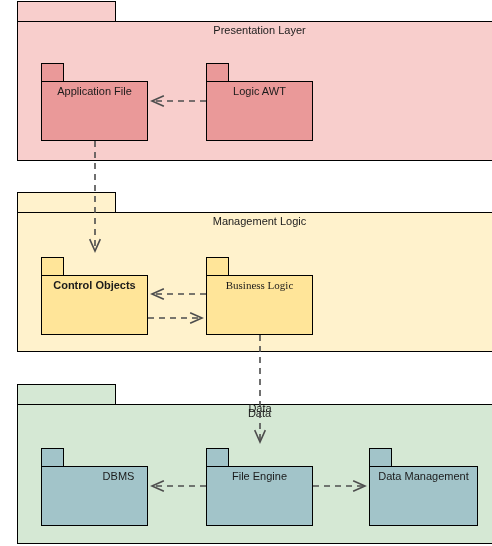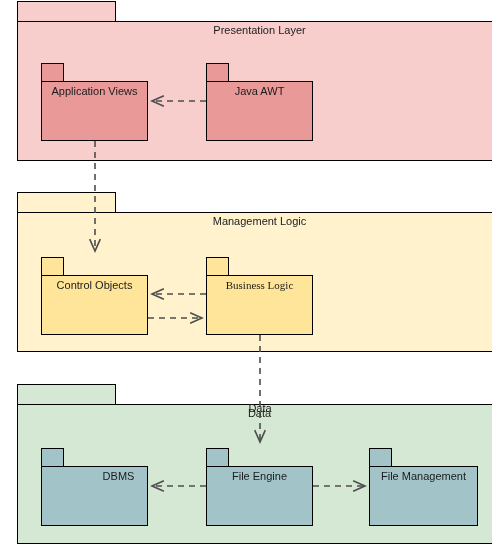--- a/index.html
+++ b/index.html
@@ -91,39 +91,39 @@
 <div id="diagram">
 
   <div class="layer">
     <div class="layer-tab" id="tab-presentation" style="left: 1px; top: 1px; width: 99px; height: 21px; background: rgb(248, 206, 204);"></div>
     <div class="layer-body" id="body-presentation" style="left: 1px; top: 21px; width: 485px; height: 140px; background: rgb(248, 206, 204);"></div>
     <div class="layer-title" id="title-presentation" style="left: 1px; top: 24px; width: 485px;">Presentation Layer</div>
 
     <div class="pkg">
       <div class="pkg-tab" id="tab-application-views" style="left: 25px; top: 63px; width: 23px; height: 19px; background: rgb(234, 153, 153);"></div>
       <div class="pkg-body" id="body-application-views" style="left: 25px; top: 81px; width: 107px; height: 60px; background: rgb(234, 153, 153);"></div>
-      <div class="pkg-label" id="label-application-views" style="left: 25px; top: 85px; width: 107px;">Application Views</div>
+      <div class="pkg-label" id="label-application-views" style="left: 25px; top: 85px; width: 107px;">Application File</div>
     </div>
 
     <div class="pkg">
       <div class="pkg-tab" id="tab-java-awt" style="left: 190px; top: 63px; width: 23px; height: 19px; background: rgb(234, 153, 153);"></div>
       <div class="pkg-body" id="body-java-awt" style="left: 190px; top: 81px; width: 107px; height: 60px; background: rgb(234, 153, 153);"></div>
-      <div class="pkg-label" id="label-java-awt" style="left: 190px; top: 85px; width: 107px;">Java AWT</div>
+      <div class="pkg-label" id="label-java-awt" style="left: 190px; top: 85px; width: 107px;">Logic AWT</div>
     </div>
   </div>
 
   <div class="layer">
     <div class="layer-tab" id="tab-application-logic" style="left: 1px; top: 192px; width: 99px; height: 21px; background: rgb(255, 242, 204);"></div>
     <div class="layer-body" id="body-application-logic" style="left: 1px; top: 212px; width: 485px; height: 140px; background: rgb(255, 242, 204);"></div>
     <div class="layer-title" id="title-application-logic" style="left: 1px; top: 215px; width: 485px;">Management Logic</div>
 
     <div class="pkg">
       <div class="pkg-tab" id="tab-control-objects" style="left: 25px; top: 257px; width: 23px; height: 19px; background: rgb(255, 229, 153);"></div>
       <div class="pkg-body" id="body-control-objects" style="left: 25px; top: 275px; width: 107px; height: 60px; background: rgb(255, 229, 153);"></div>
-      <div class="pkg-label" id="label-control-objects" style="left: 25px; top: 279px; width: 107px;">Control Objects</div>
+      <div class="pkg-label" id="label-control-objects" style="left: 25px; top: 279px; width: 107px; font-weight: bold;">Control Objects</div>
     </div>
 
     <div class="pkg">
       <div class="pkg-tab" id="tab-business-logic" style="left: 190px; top: 257px; width: 23px; height: 19px; background: rgb(255, 229, 153);"></div>
       <div class="pkg-body" id="body-business-logic" style="left: 190px; top: 275px; width: 107px; height: 60px; background: rgb(255, 229, 153);"></div>
       <div class="pkg-label" id="label-business-logic" style="left: 190px; top: 279px; width: 107px; font-family: Liberation Serif, serif;">Business Logic</div>
     </div>
   </div>
 
   <div class="layer">
@@ -139,21 +139,21 @@
 
     <div class="pkg">
       <div class="pkg-tab" id="tab-query-engine" style="left: 190px; top: 448px; width: 23px; height: 19px; background: rgb(162, 196, 201);"></div>
       <div class="pkg-body" id="body-query-engine" style="left: 190px; top: 466px; width: 107px; height: 60px; background: rgb(162, 196, 201);"></div>
       <div class="pkg-label" id="label-query-engine" style="left: 190px; top: 470px; width: 107px;">File Engine</div>
     </div>
 
     <div class="pkg">
       <div class="pkg-tab" id="tab-file-management" style="left: 353px; top: 448px; width: 23px; height: 19px; background: rgb(162, 196, 201);"></div>
       <div class="pkg-body" id="body-file-management" style="left: 353px; top: 466px; width: 109px; height: 60px; background: rgb(162, 196, 201);"></div>
-      <div class="pkg-label" id="label-file-management" style="left: 353px; top: 470px; width: 109px;">File Management</div>
+      <div class="pkg-label" id="label-file-management" style="left: 353px; top: 470px; width: 109px;">Data Management</div>
     </div>
   </div>
 
   <svg class="edges" id="edge-layer" viewBox="0 0 492 546" xmlns="http://www.w3.org/2000/svg">
       <g>
         <line x1="190" y1="101" x2="136" y2="101" stroke="#4d4d4d" stroke-width="1.6" stroke-dasharray="6,5"></line>
         <path d="M 147.87015622406 95.6991141102256 L 136 101 L 147.87015622406 106.3008858897744" fill="none" stroke="#4d4d4d" stroke-width="1.6" stroke-linecap="butt" stroke-linejoin="miter"></path>
       </g>
       <g>
         <line x1="79" y1="141" x2="79" y2="251" stroke="#4d4d4d" stroke-width="1.6" stroke-dasharray="6,5"></line>

